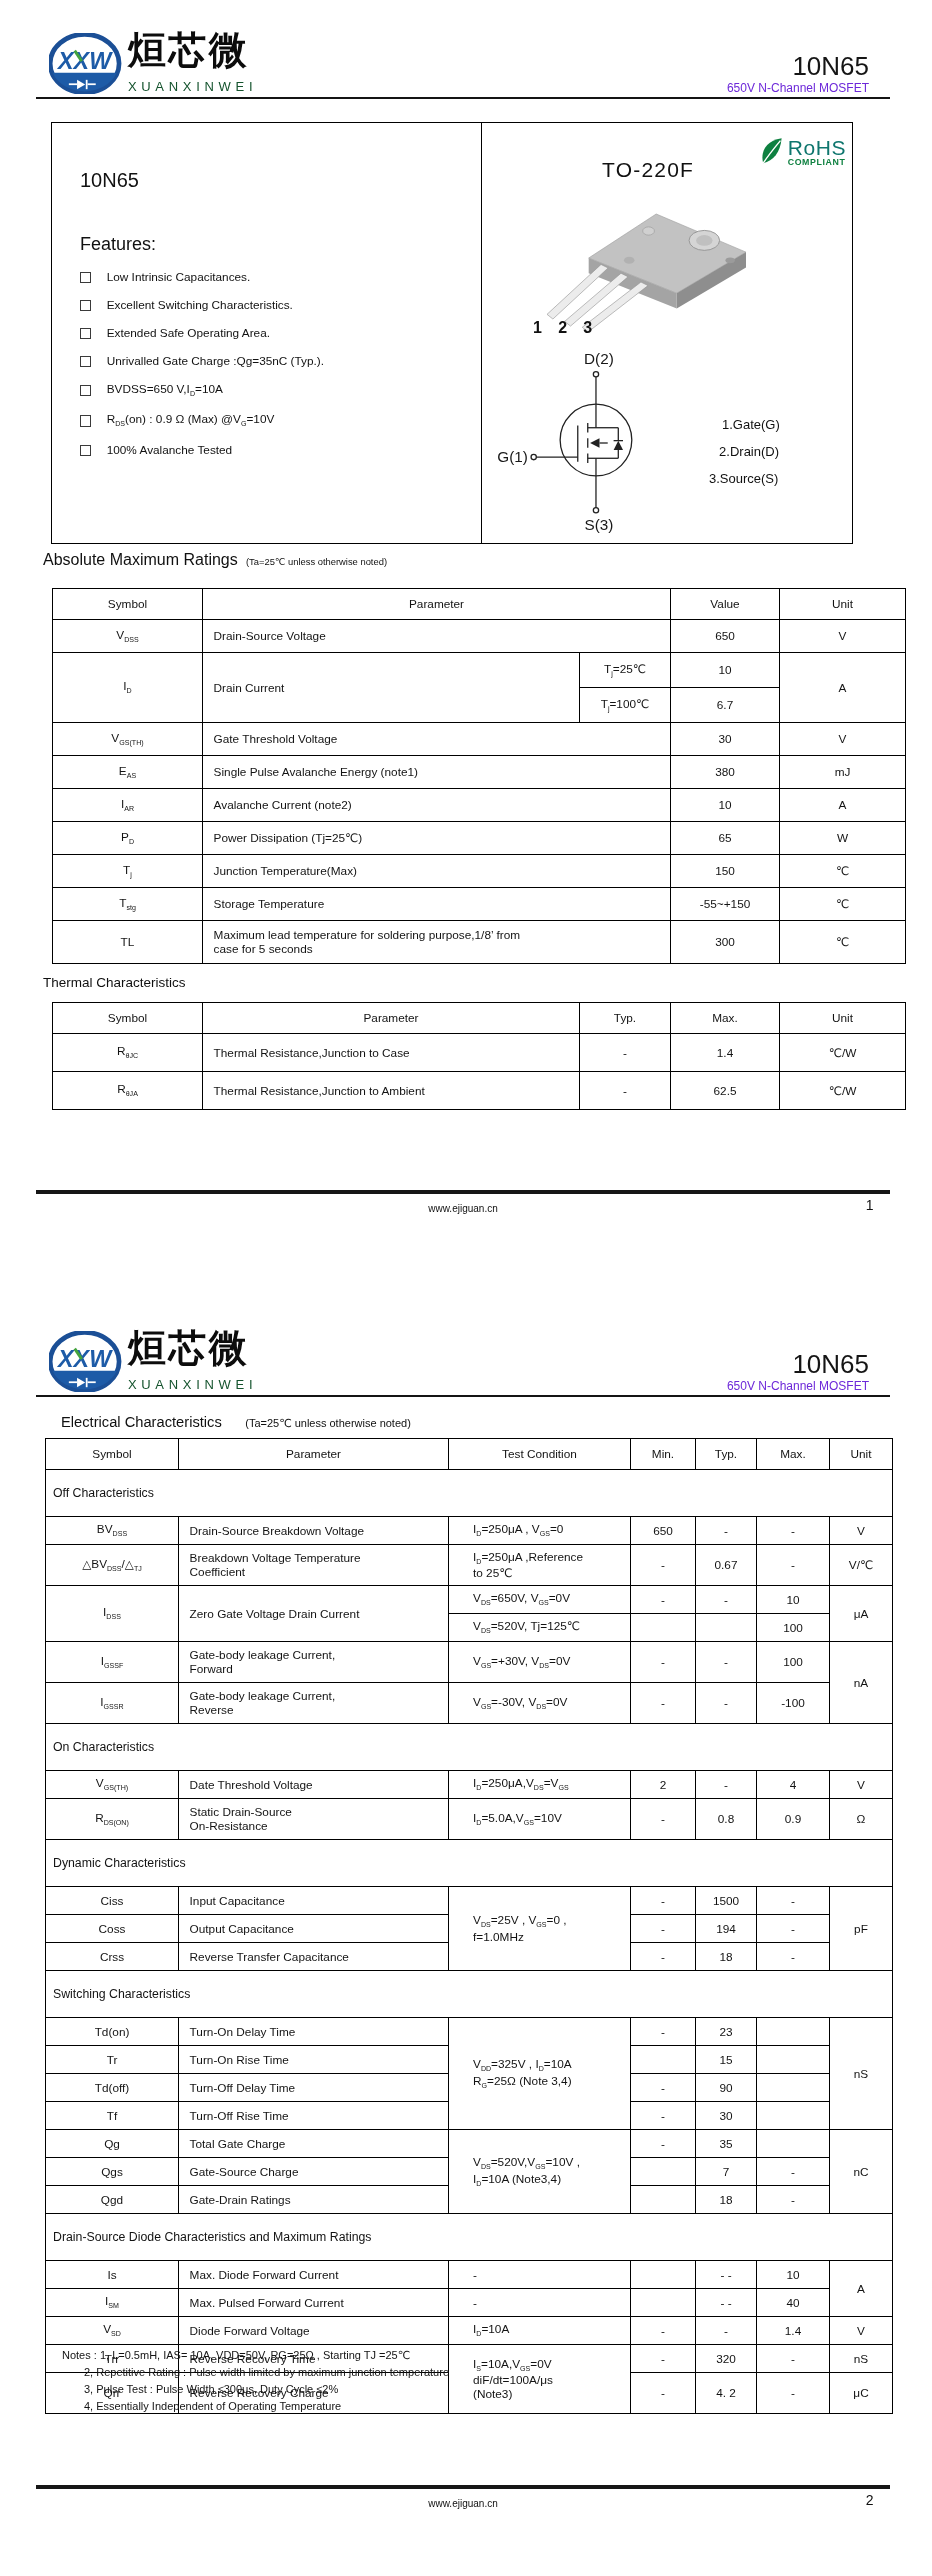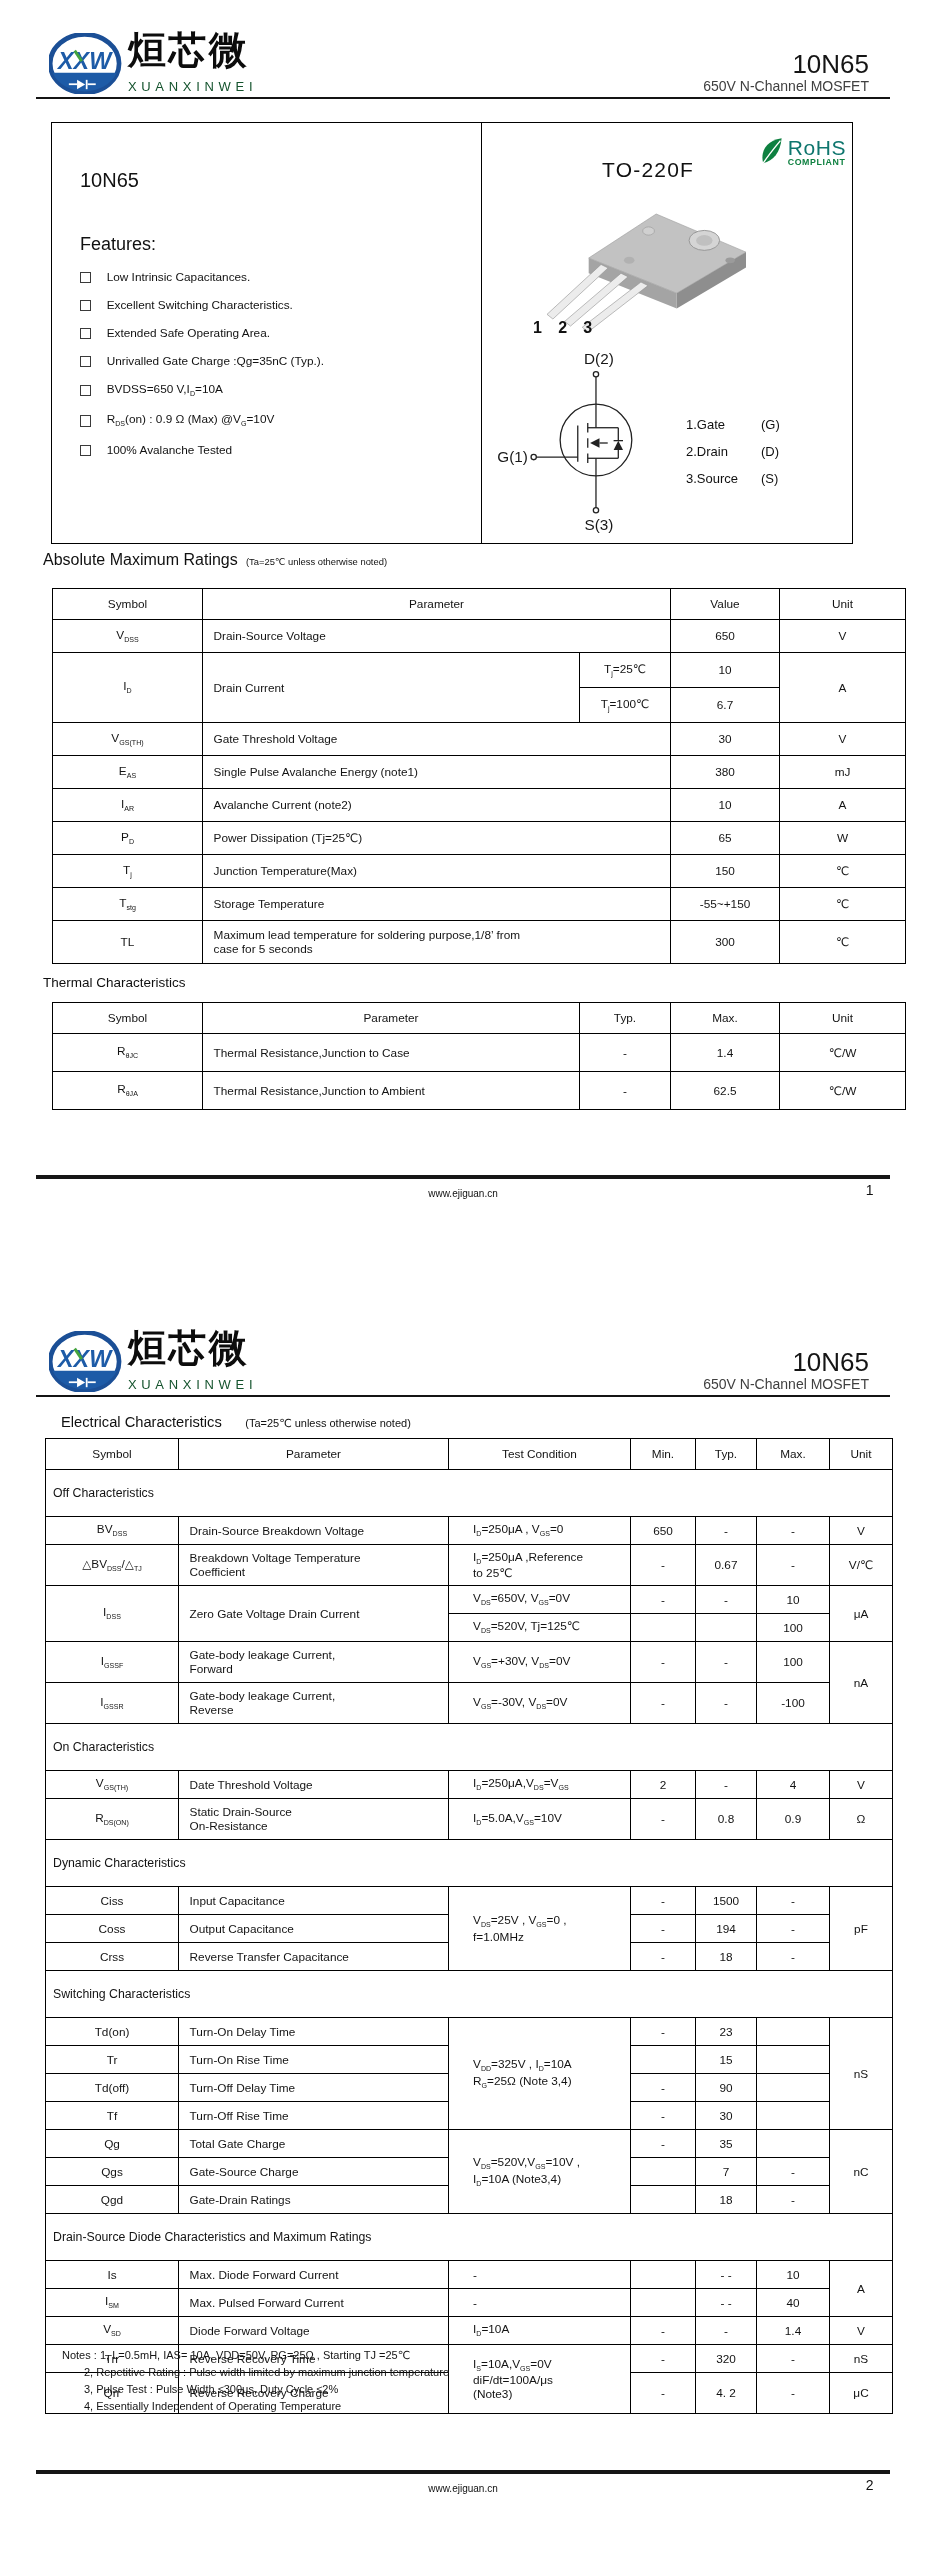--- a/index.html
+++ b/index.html
@@ -8,38 +8,38 @@
   sub{font-size:0.60em;}
   
   .hdr{position:absolute;left:36px;width:854px;border-bottom:2.9px solid #141414;}
   .hdr1{top:0;height:97px;}
   .hdr2{top:1296px;height:99px;}
   .brand{position:absolute;left:13px;bottom:3.5px;display:flex;align-items:flex-end;gap:5.9px;}
   .brand-cn{font-size:38px;font-weight:bold;letter-spacing:2.4px;line-height:1;color:#0c0c0c;}
   .brand-en{font-size:13px;letter-spacing:4.7px;color:#14532d;margin-top:10px;}
   .part-blk{position:absolute;right:21px;bottom:1.2px;text-align:right;}
   .part-no{font-size:26px;color:#151515;line-height:1.1;}
-  .part-sub{font-size:14px;color:#404040;line-height:1.25;margin-left:21px;}
+  .part-sub{font-size:12px;color:#6d28d9;line-height:1.25;margin-left:21px;}
   
   .ovbox{position:absolute;top:122px;left:51px;width:802px;height:422px;border:1.8px solid #000;display:flex;box-sizing:border-box;}
   .ov-left{width:429px;box-sizing:border-box;padding:41px 11.8px 0 28px;}
   .ov-right{flex:1;border-left:1.2px solid #000;position:relative;}
   .ov-part{font-size:20px;margin:4.7px 0 0 0;}
   .feat-title{font-size:18px;margin:42px 0 15.3px 0;}
   .feat-list{list-style:none;margin:0;padding:0;}
   .feat-list li{display:flex;align-items:center;gap:15.3px;margin-bottom:14px;font-size:11.8px;}
   .chk{flex:0 0 auto;width:9.4px;height:9.4px;border:1.2px solid #3a3a3a;margin-top:1.2px;}
   .pkg-title{position:absolute;left:120px;top:35px;font-size:21px;letter-spacing:1.2px;}
   .rohs{position:absolute;right:5.9px;top:14px;display:flex;align-items:flex-start;gap:3.5px;}
   .rohs-txt{line-height:1;}
   .rohs-t1{font-size:21px;font-weight:normal;color:#0f766e;letter-spacing:0.6px;}
   .rohs-t2{font-size:8.8px;font-weight:bold;color:#0e8040;letter-spacing:0.6px;}
   .pins123{position:absolute;left:51px;top:196px;font-size:16px;font-weight:bold;letter-spacing:5.9px;}
   .legend{position:absolute;left:204px;top:294px;font-size:13px;}
-  .legend .lg-row{display:flex;margin-bottom:11.8px;}
+  .legend .lg-row{display:flex;margin-bottom:11.8px;text-align:right;}
   .legend .lg-name{width:75px;}
   .pkg-svg{position:absolute;left:46px;top:81px;}
   .mos-svg{position:absolute;left:0px;top:226px;}
   
   .sec-title{position:absolute;left:43px;font-size:16px;color:#101010;}
   .sec-title .small-note{font-size:9.4px;margin-left:8.2px;}
   .t-amr-title{top:551px;}
   .t-th-title{top:975px;font-size:13.5px;}
   .t-ec-title{top:1414px;left:61px;font-size:14.7px;}
   .t-ec-title .small-note{font-size:11px;margin-left:23.5px;}
@@ -61,21 +61,21 @@
   .ec td{font-size:11px;}
   .ec tr{height:28px;}
   .ec tr.hd{height:31px;}
   .ec tr.h2{height:41px;}
   .ec tr.sec{height:47px;}
   .ec tr.sec td{text-align:left;font-size:12.3px;padding-left:7px;}
   
   .notes{position:absolute;left:62px;top:2347px;font-size:11px;line-height:17px;color:#141414;}
   .notes .nline{padding-left:22px;}
   .notes .nfirst{padding-left:0;}
-  .pg-foot{position:absolute;left:36px;width:854px;}
+  .pg-foot{position:absolute;left:36px;width:854px;margin-top:15px;}
   .f1{top:1175px;}
   .f2{top:2470px;}
   .f-rule{height:3.5px;background:#161616;}
   .f-site{text-align:center;font-size:10px;margin-top:9.4px;color:#101010;}
   .f-page{position:absolute;right:16.5px;top:7px;font-size:14px;color:#101010;}
 </style>
 </head>
 <body>
 
 <div class="sheet">

